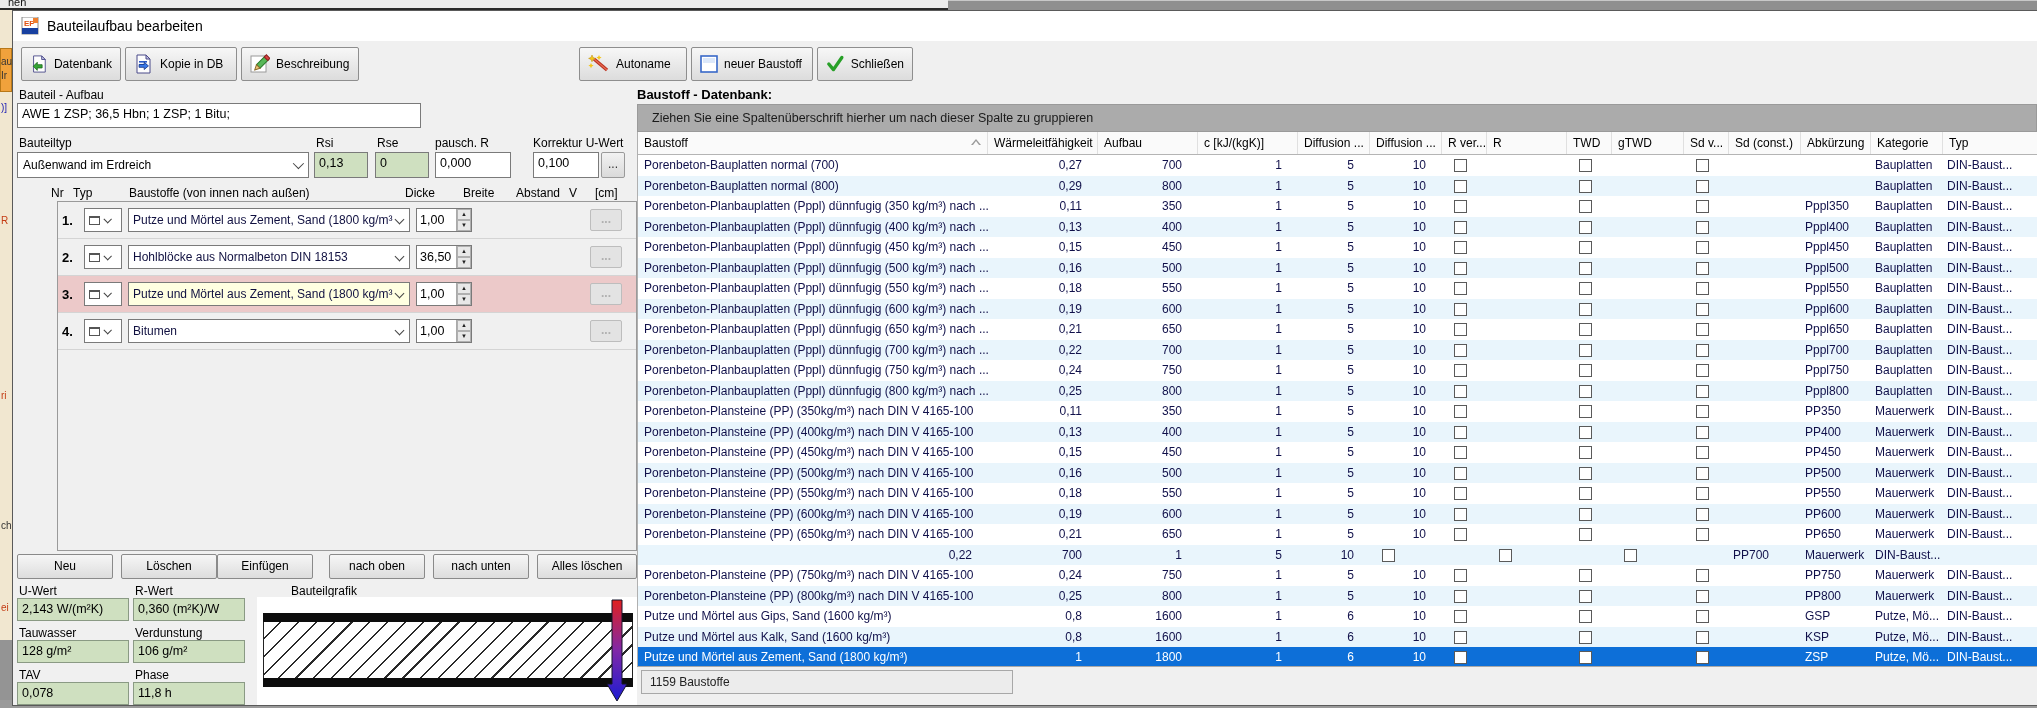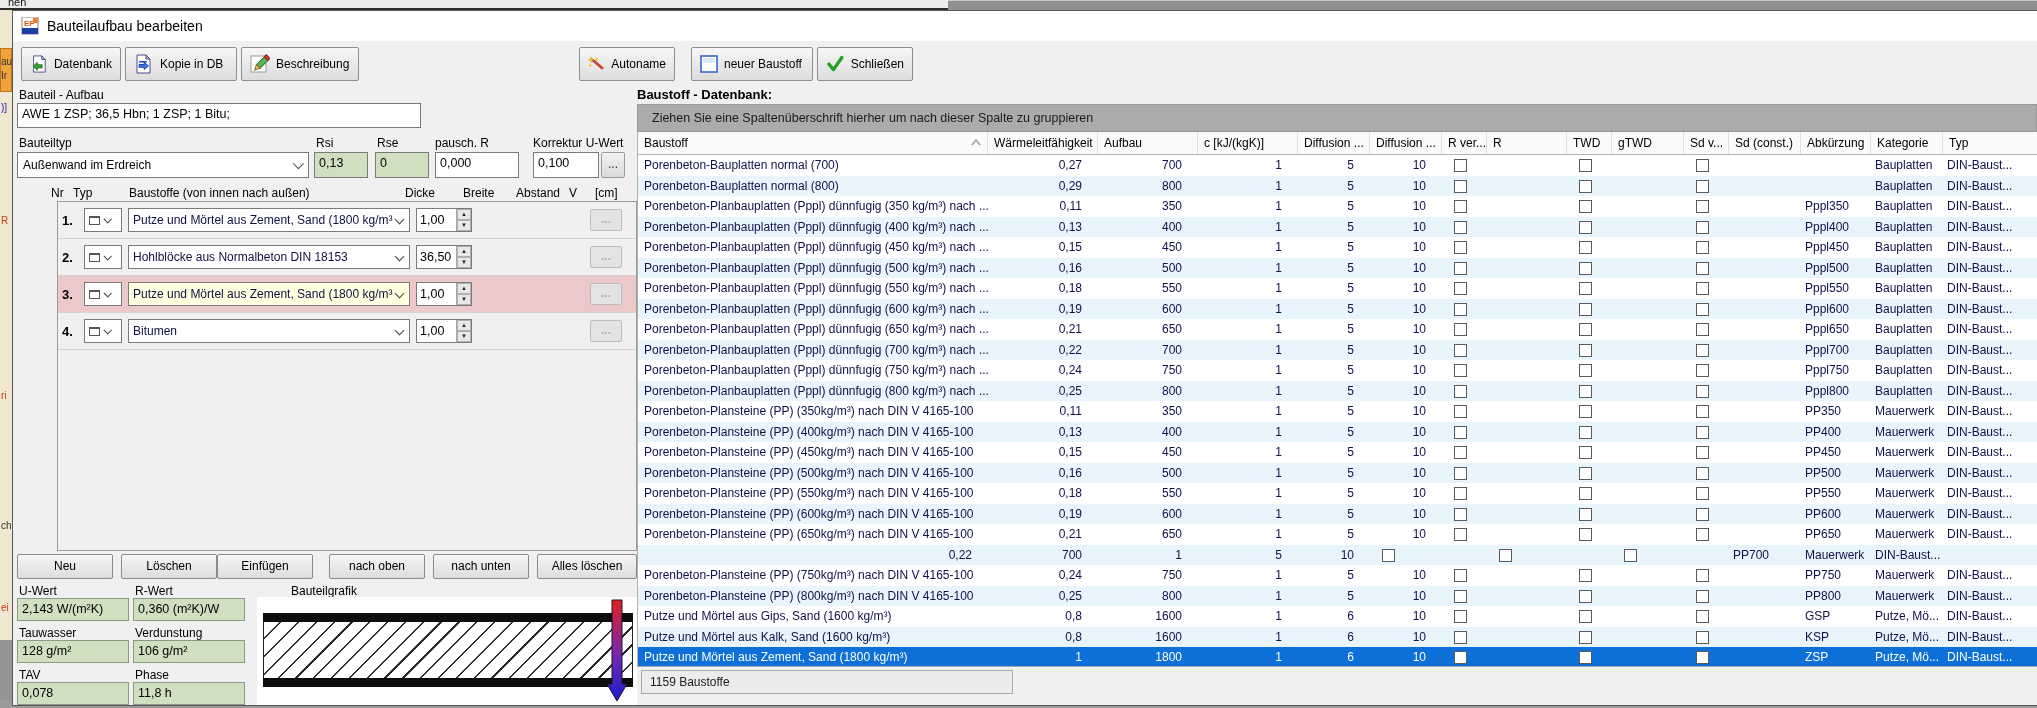--- a/index.html
+++ b/index.html
@@ -134,21 +134,21 @@
     <svg width="20" height="20" viewBox="0 0 20 20">
       <rect x="1" y="2" width="15" height="16" fill="#ffffff" stroke="#9a9a9a"></rect>
       <g transform="rotate(45 10 10)">
         <rect x="8" y="1" width="5" height="12" fill="#58b858" stroke="#2a7a2a"></rect>
         <rect x="8" y="-1" width="5" height="3" fill="#d84040" stroke="#8a2020"></rect>
         <path d="M8 13 l5 0 -2.5 5 z" fill="#f0c878" stroke="#8a6a2a"></path>
       </g>
     </svg>
     <span>Beschreibung</span>
   </div>
-  <div class="tb-btn" style="left:566px; width:96px;align-items:center;">
+  <div class="tb-btn" style="left:566px; width:108px;align-items:center;">
     <svg width="22" height="20" viewBox="0 0 22 20">
       <line x1="6" y1="5" x2="19" y2="16" stroke="#b83020" stroke-width="3.4"></line>
       <line x1="6" y1="5" x2="19" y2="16" stroke="#e86a50" stroke-width="1.2"></line>
       <path d="M4 1 l1 2.4 2.4 1 -2.4 1 -1 2.4 -1-2.4 -2.4-1 2.4-1 z" fill="#f5c518" stroke="#b88a08" stroke-width="0.5"></path>
       <path d="M11 1 l0.8 1.8 1.8 0.8 -1.8 0.8 -0.8 1.8 -0.8-1.8 -1.8-0.8 1.8-0.8 z" fill="#f5c518"></path>
       <path d="M3 9 l0.8 1.8 1.8 0.8 -1.8 0.8 -0.8 1.8 -0.8-1.8 -1.8-0.8 1.8-0.8 z" fill="#f5c518"></path>
     </svg>
     <span>Autoname</span>
   </div>
   <div class="tb-btn" style="left:678px; width:122px;">
@@ -173,21 +173,21 @@
   <span class="lbl" style="left:364px; top:125px;">Rse</span>
   <span class="lbl" style="left:422px; top:125px;">pausch. R</span>
   <span class="lbl" style="left:520px; top:125px;">Korrektur U-Wert</span>
 
   <div class="combo" style="left:4px; top:141px; width:292px; height:26px;">
     <span>Außenwand im Erdreich</span>
     <span class="chev"></span>
   </div>
   <div class="field green" style="left:301px; top:141px; width:54px; height:26px;">0,13</div>
   <div class="field green" style="left:362px; top:141px; width:54px; height:26px;">0</div>
-  <div class="field" style="left:422px; top:141px; width:84px; height:26px;">0,000</div>
+  <div class="field" style="left:422px; top:141px; width:76px; height:26px;">0,000</div>
   <div class="field" style="left:520px; top:141px; width:66px; height:26px;">0,100</div>
   <div class="more-btn" style="left:588px; top:141px; width:24px; height:26px; line-height:22px;">...</div>
 
   <span class="lbl" style="left:38px; top:175px;">Nr</span>
   <span class="lbl" style="left:60px; top:175px;">Typ</span>
   <span class="lbl" style="left:116px; top:175px;">Baustoffe (von innen nach außen)</span>
   <span class="lbl" style="left:392px; top:175px;">Dicke</span>
   <span class="lbl" style="left:450px; top:175px;">Breite</span>
   <span class="lbl" style="left:503px; top:175px;">Abstand</span>
   <span class="lbl" style="left:556px; top:175px;">V</span>

